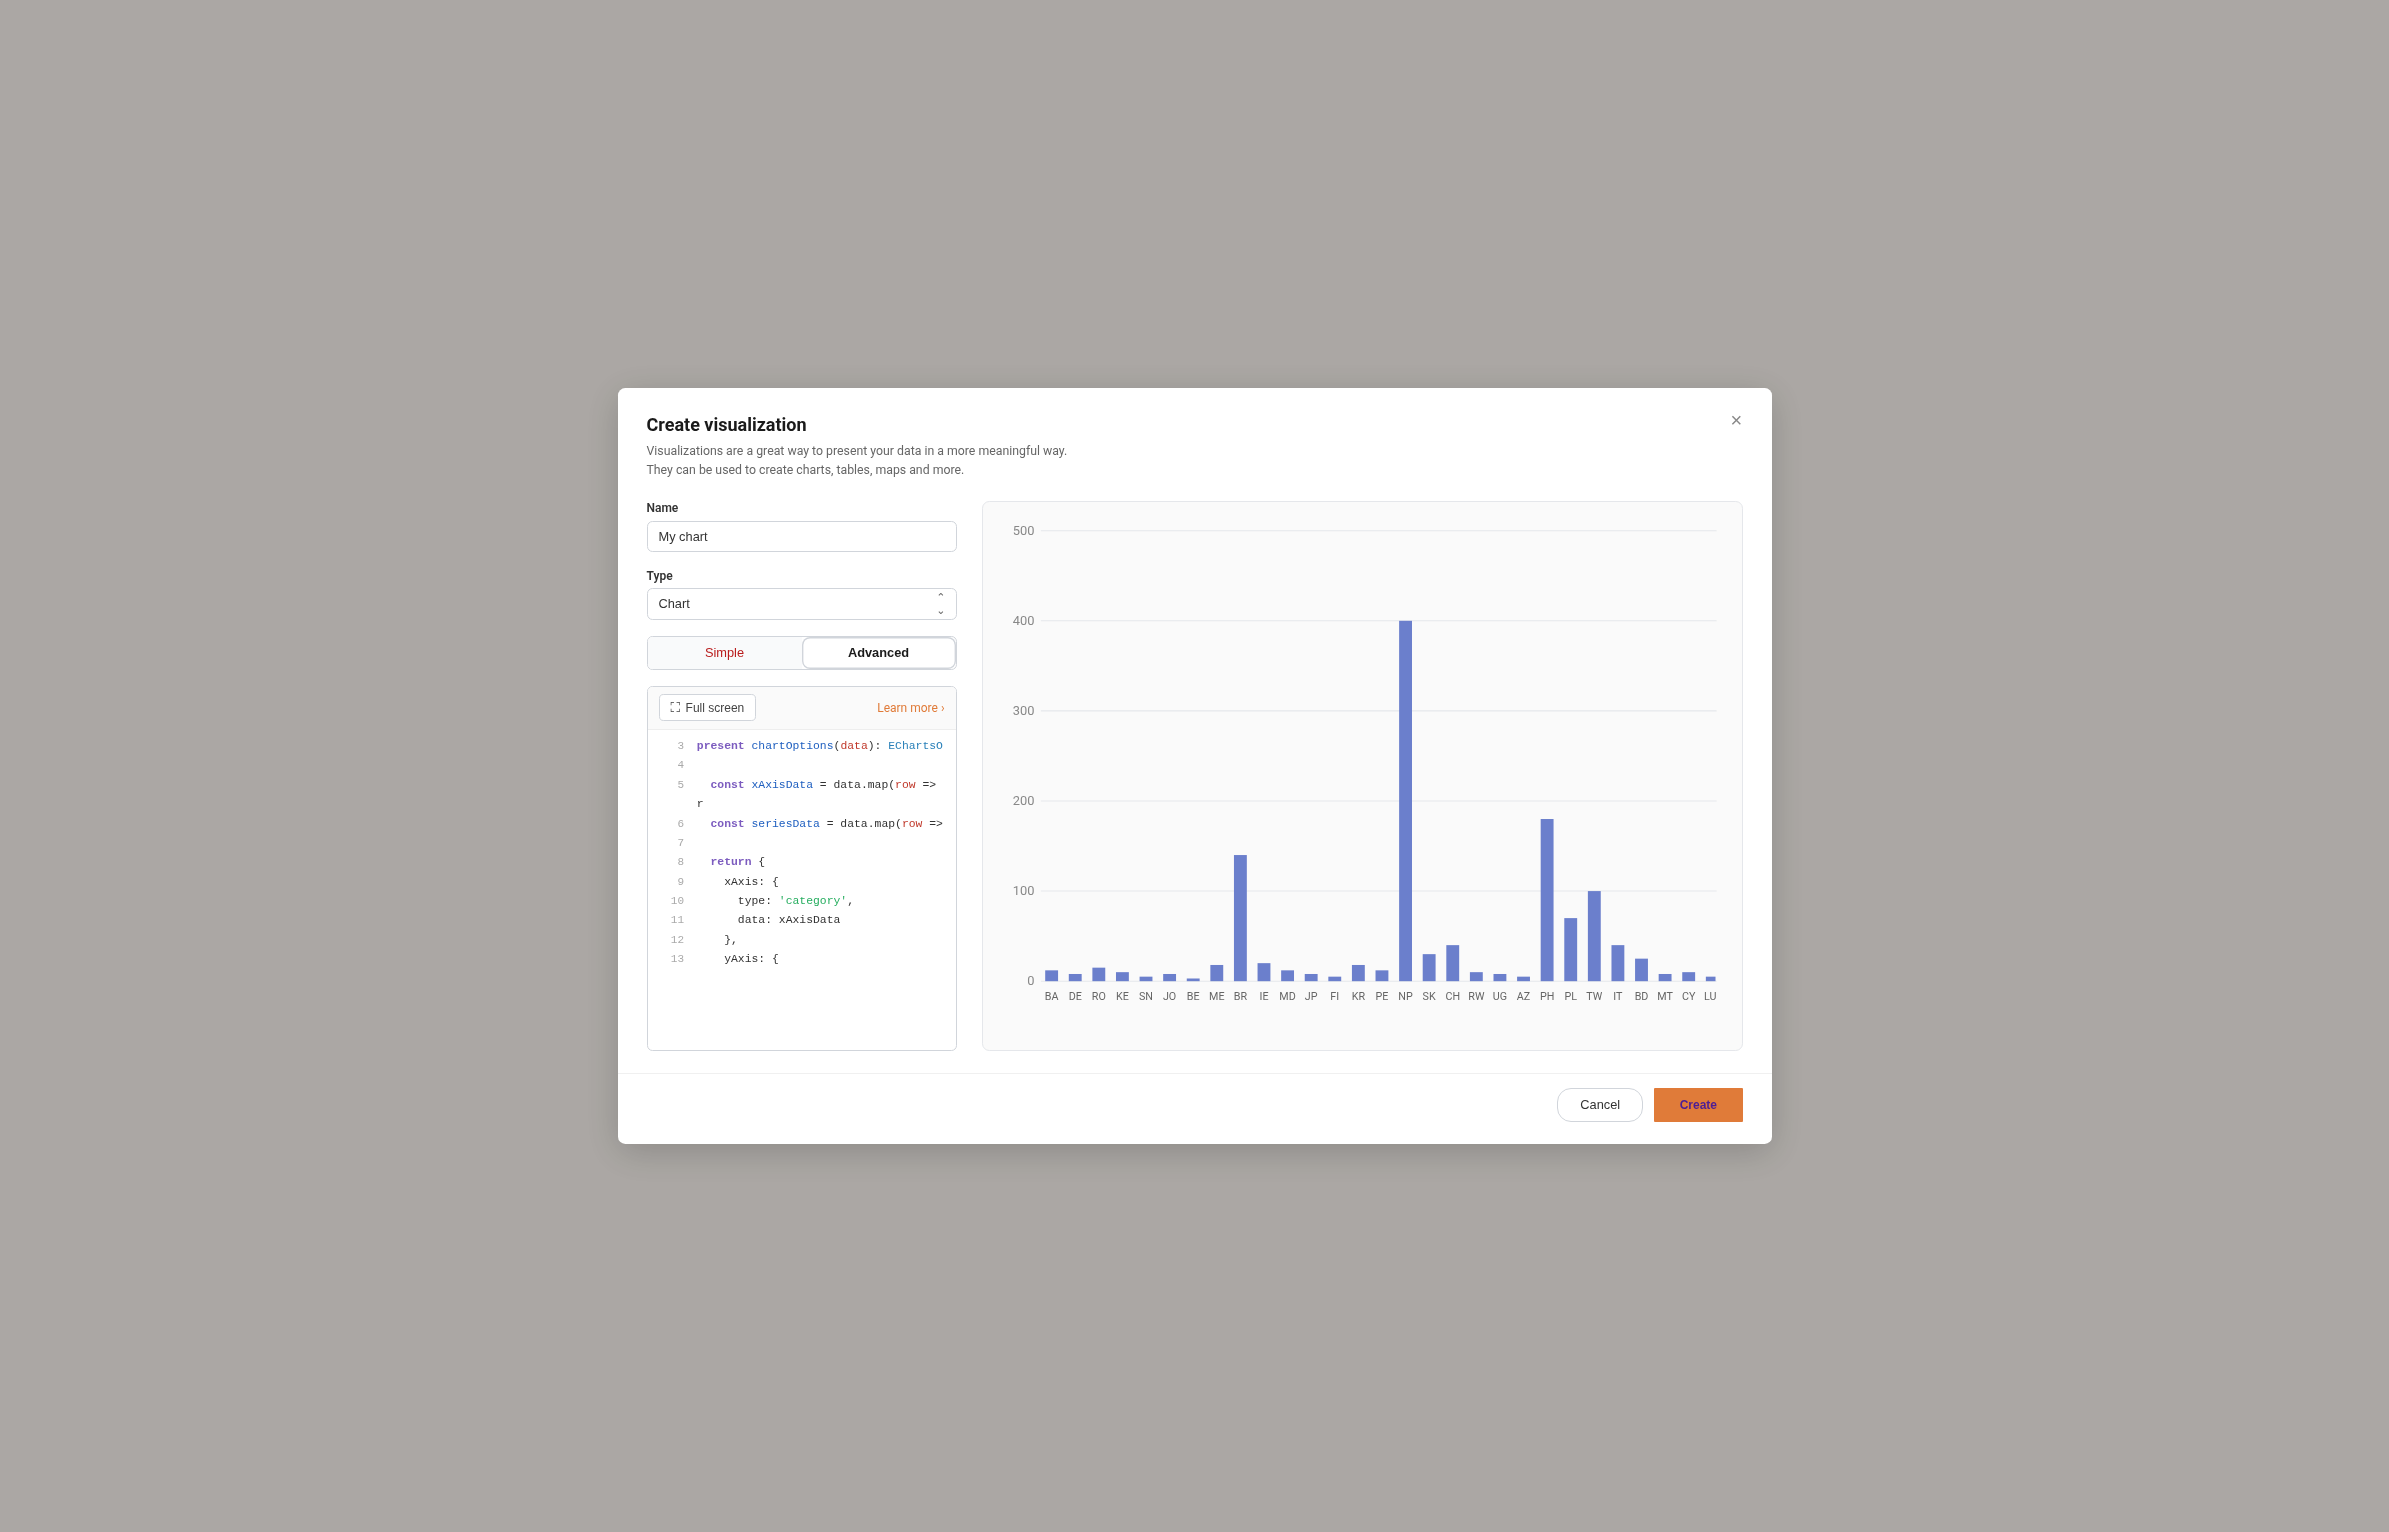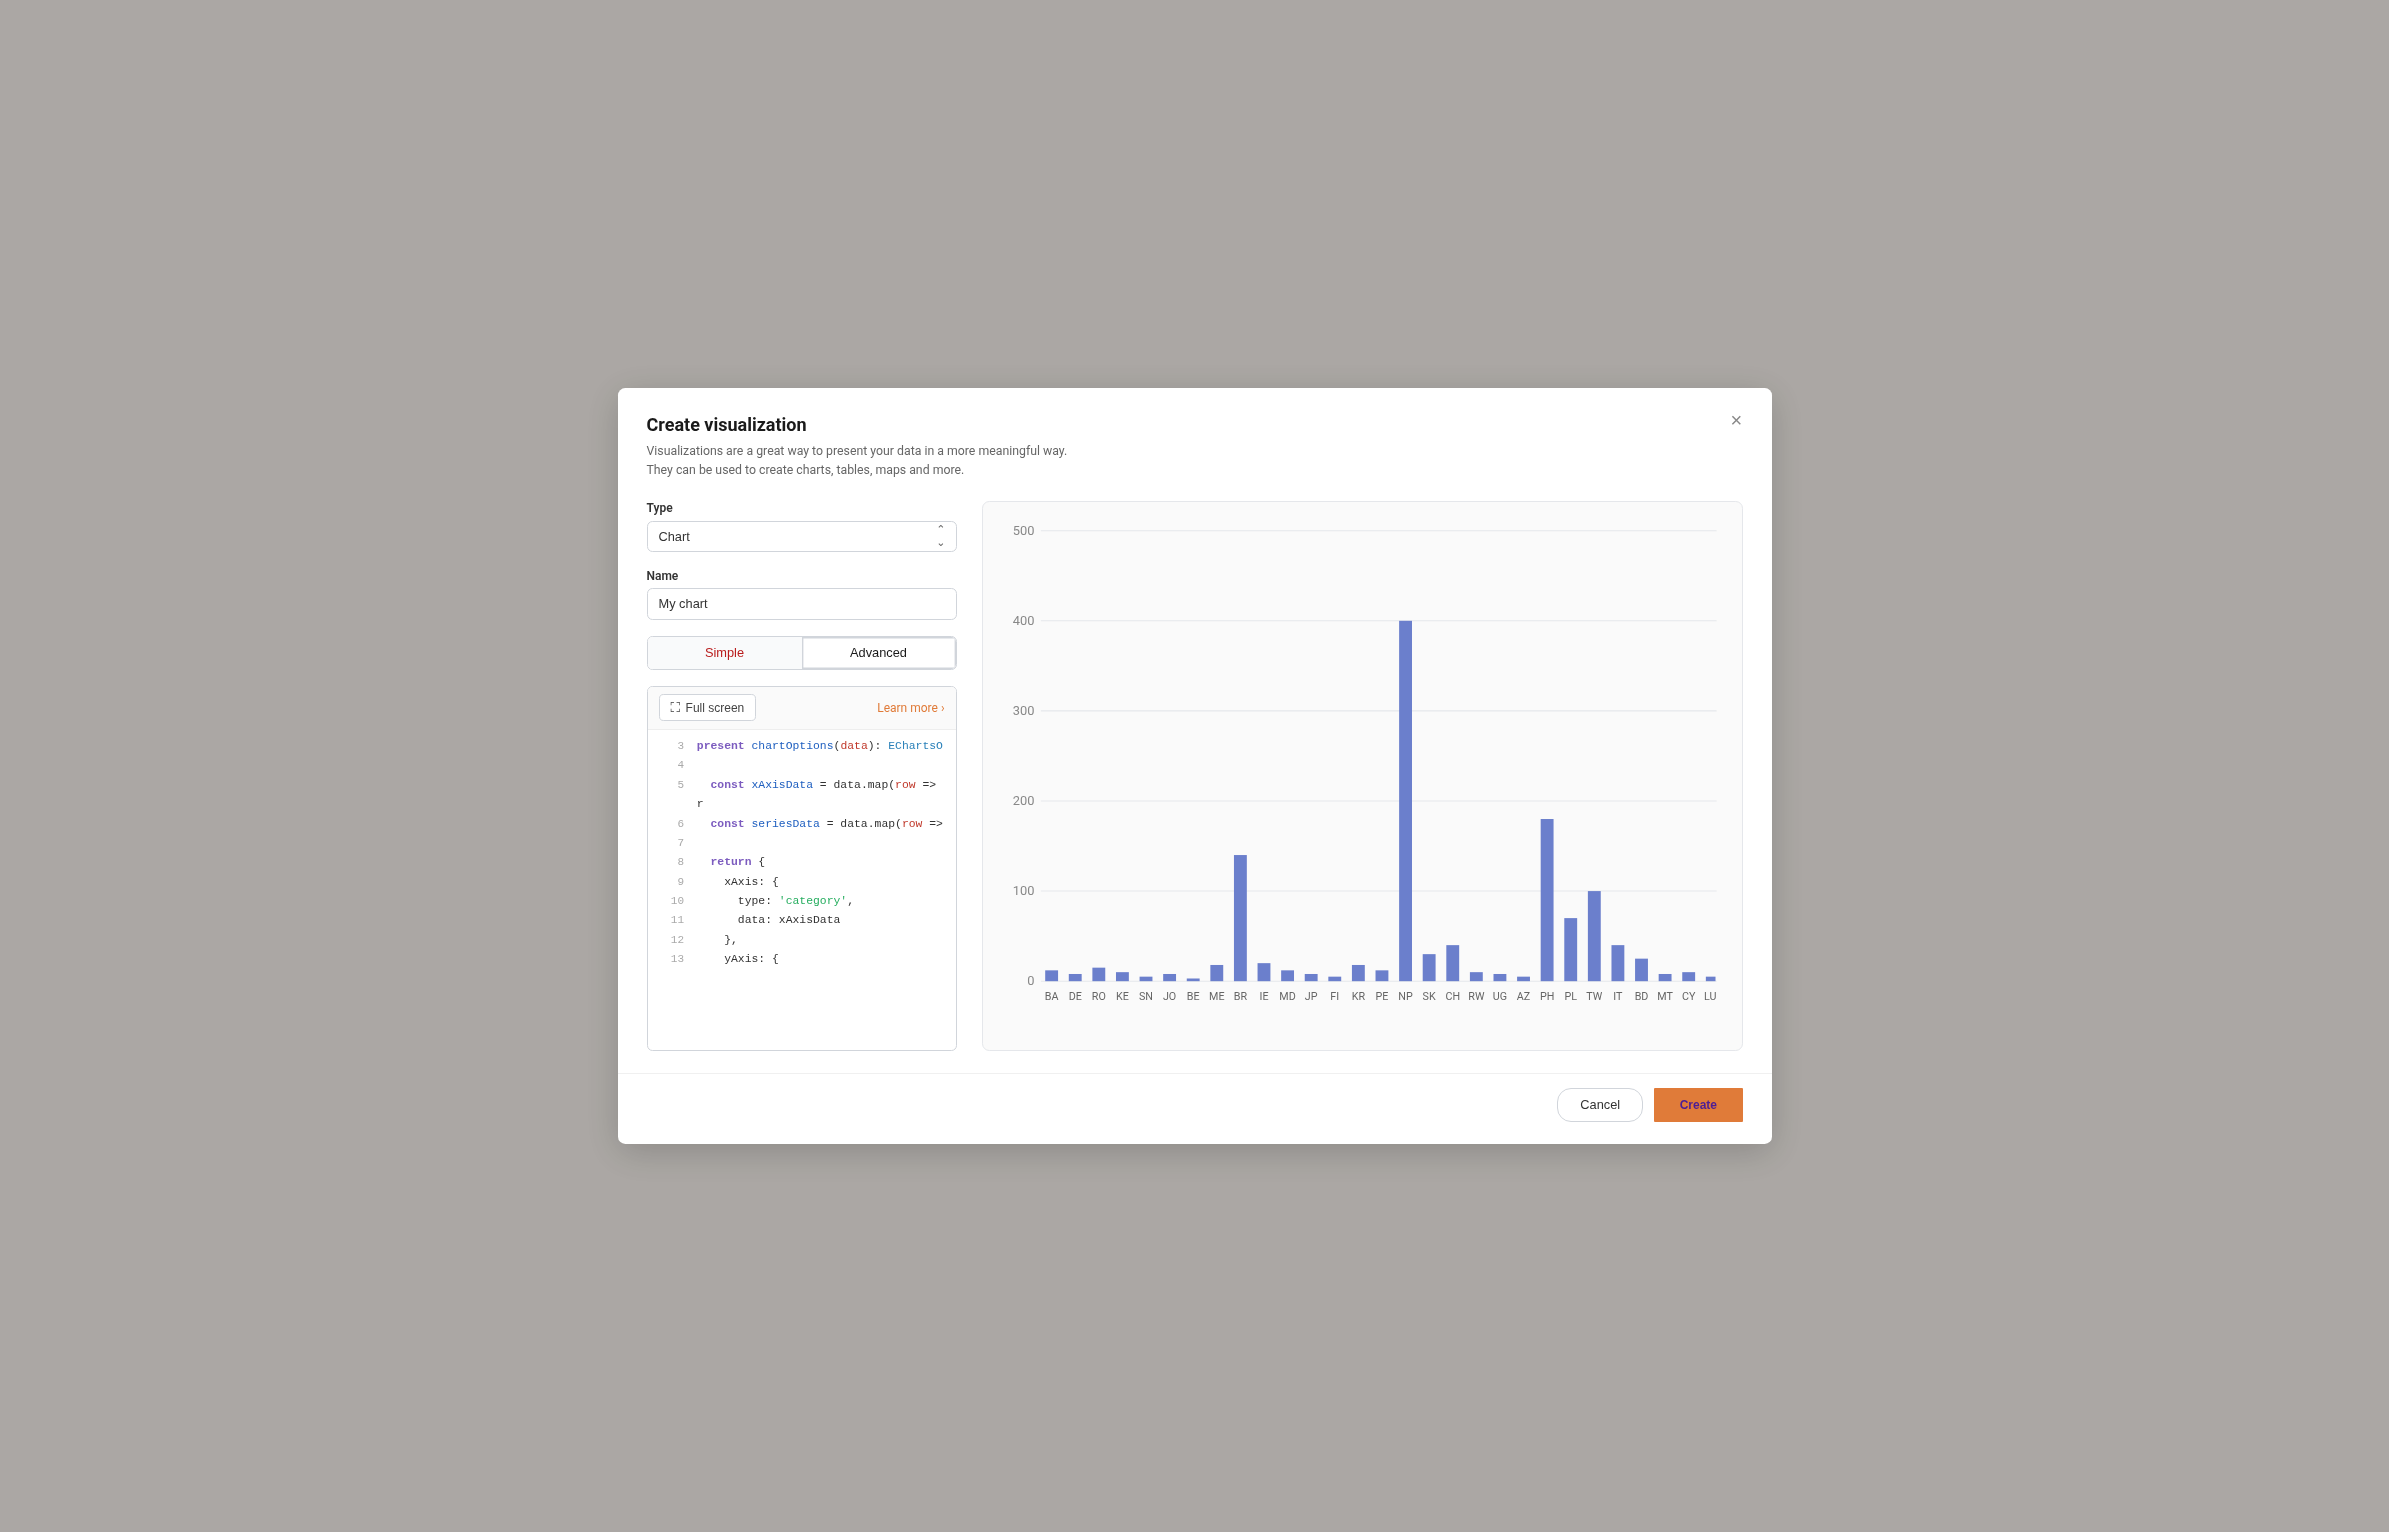--- a/index.html
+++ b/index.html
@@ -125,23 +125,24 @@
       padding: 8.2px 0;
       border: none;
       background: #f9fafb;
       font-size: 12.8px;
       color: #b91c1c;
       cursor: pointer;
       font-weight: 400;
     }
     .tab-btn.active {
       background: #fff;
-      font-weight: 400;
+      font-weight: 700;
       color: #1a1a1a;
       box-shadow: inset 0 0 0 1.4px #d1d5db;
+      border-radius: 8px;
     }
     .code-area-wrapper {
       border: 0.9px solid #d1d5db;
       border-radius: 5.5px;
       overflow: hidden;
       flex: 1;
     }
     .code-toolbar {
       display: flex;
       align-items: center;
@@ -254,39 +255,39 @@
       <div class="modal-subtitle">
         <span>Visualizations are a great way to present your data in a more meaningful way.</span><br>
         <span>They can be used to create charts, tables, maps and more.</span>
       </div>
       <button class="close-btn">×</button>
     </div>
 
     <div class="modal-body">
 
       <div class="left-panel">
+
+        <div>
+          <div class="field-label">Name</div>
+          <input type="text" class="text-input" value="My chart" style="">
+        </div>
 
         <div>
           <div class="field-label">Type</div>
           <div class="select-wrapper">
             <select class="select-input">
               <option>Chart</option>
               <option>Table</option>
               <option>Map</option>
               <option>Metric</option>
             </select>
             <span class="select-arrow">⌃<br style="line-height:0.3">⌄</span>
           </div>
         </div>
 
-        <div>
-          <div class="field-label">Name</div>
-          <input type="text" class="text-input" value="My chart" style="">
-        </div>
-
         <div class="tab-group">
           <button class="tab-btn">Simple</button>
           <button class="tab-btn active">Advanced</button>
         </div>
 
         <div class="code-area-wrapper">
           <div class="code-toolbar">
             <button class="fullscreen-btn">
               <span style="font-size:13.7px;">⛶</span>
               <span>Full screen</span>

